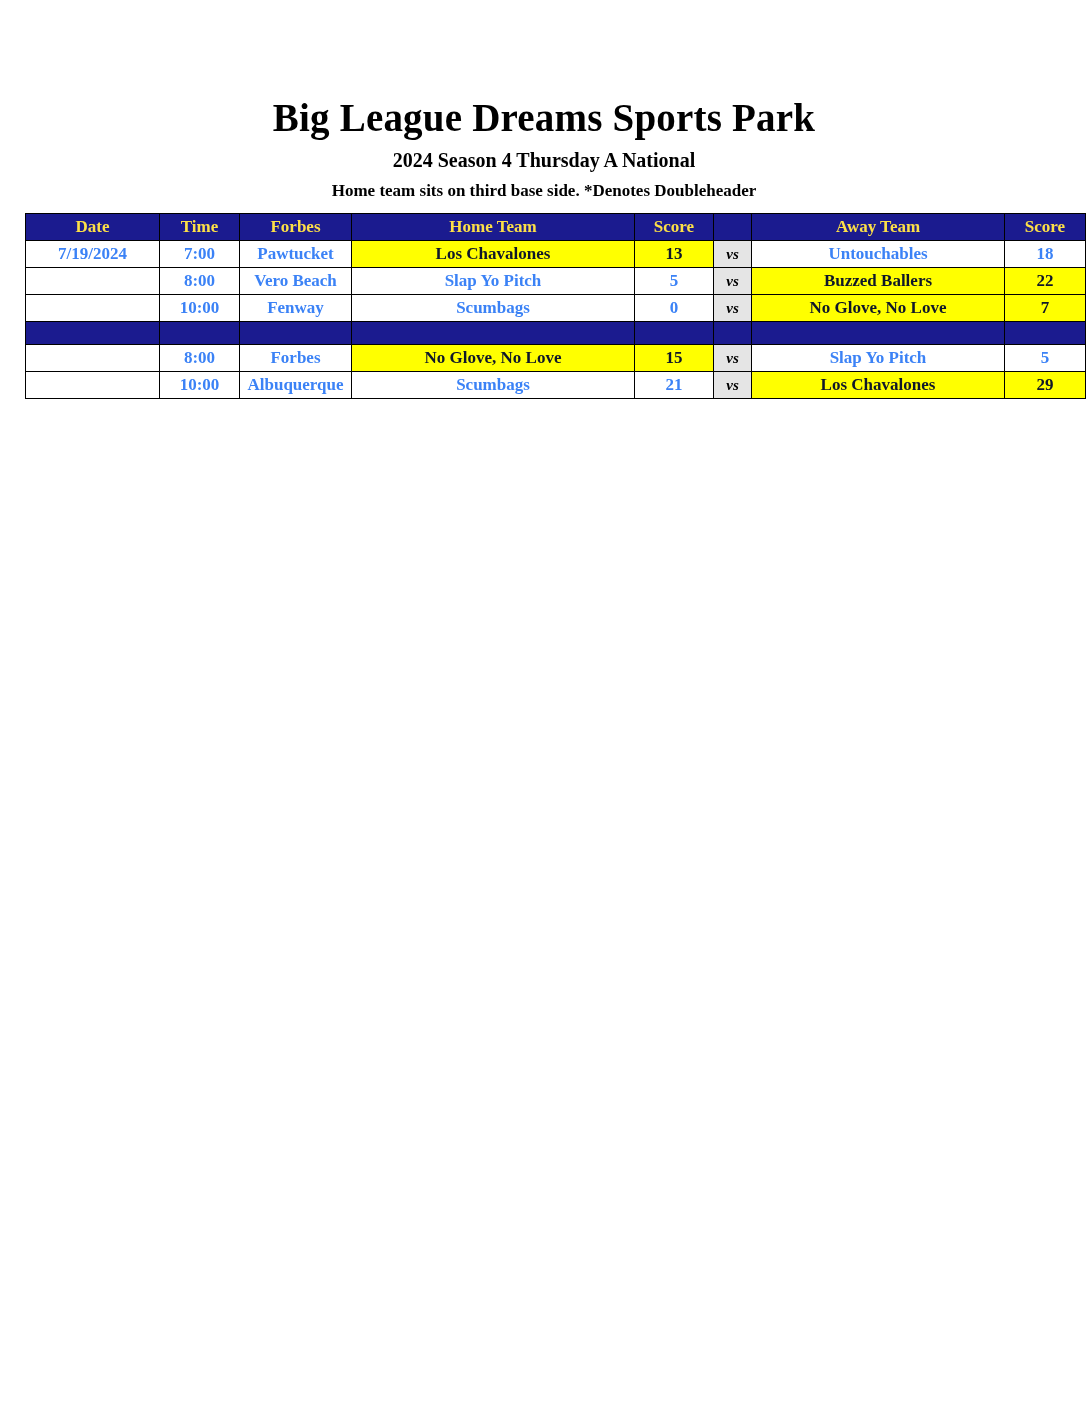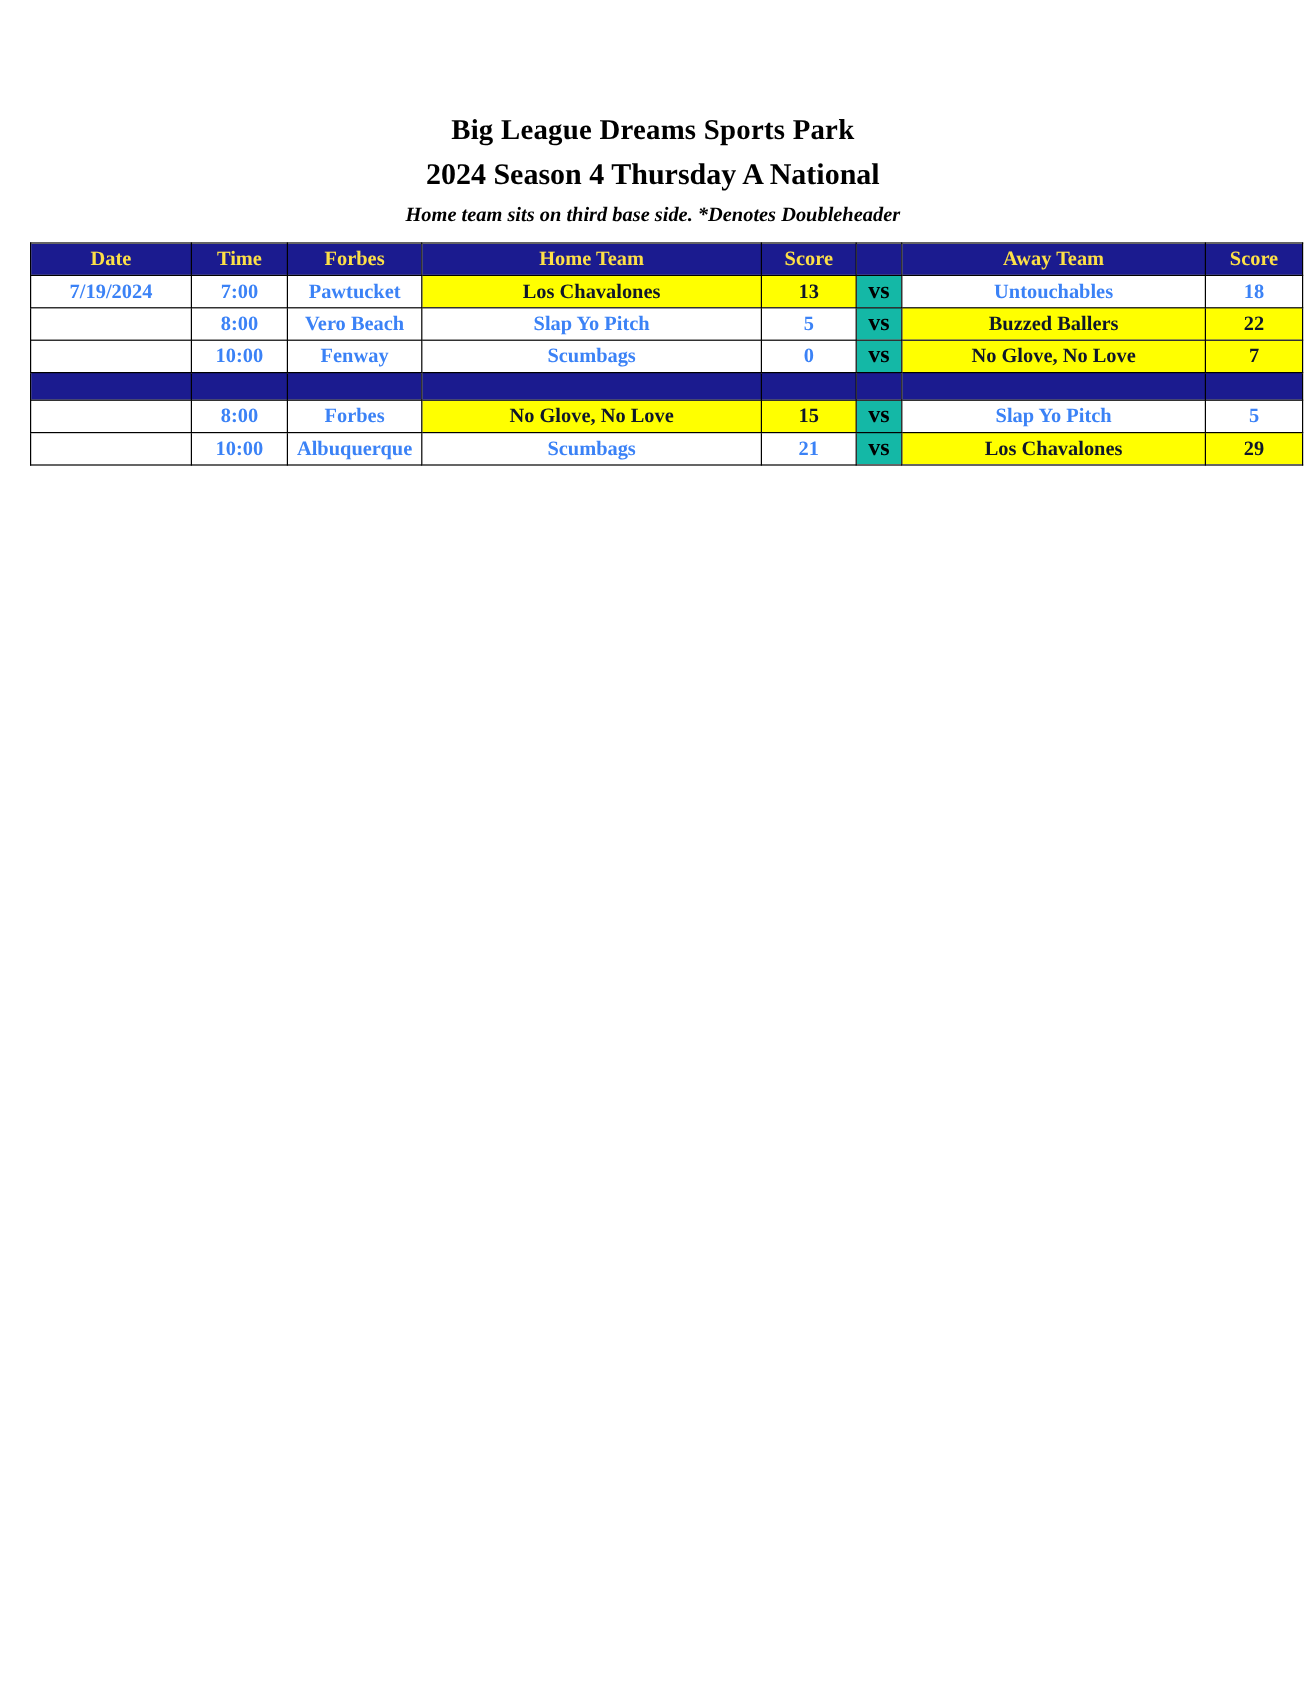--- a/index.html
+++ b/index.html
@@ -19,36 +19,35 @@
     width: 1088px;
     height: 1408px;
     box-sizing: border-box;
     padding: 0;
   }
   .title-block {
     text-align: center;
     padding-top: 96px;
   }
   .doc-title {
-    font-size: 24px;
+    font-size: 39px;
     font-weight: bold;
     letter-spacing: 0.2px;
     line-height: 1.15;
     margin: 0;
   }
   .doc-subtitle {
-    font-size: 25px;
+    font-size: 20px;
     font-weight: bold;
     margin: 8px 0 0 0;
     line-height: 1.15;
   }
   .doc-note {
     font-size: 17px;
     font-weight: bold;
-    font-style: italic;
     margin: 9px 0 0 0;
     line-height: 1.15;
   }
   .table-wrap {
     margin: 13px auto 0 auto;
     width: 1042px;
     padding-left: 4px;
   }
   table.schedule {
     border-collapse: collapse;
@@ -84,23 +83,24 @@
 
   td.hl {
     background: #ffff00;
     color: #0f172a;
   }
   td.plain {
     background: #ffffff;
     color: #3b82f6;
   }
   td.vs {
-    font-size: 20px;
-    font-weight: bold;
-    background: #14b8a6;
+    font-style: italic;
+    font-size: 15px;
+    font-weight: bold;
+    background: #e5e5e5;
   }
   tr.spacer td {
     background: #1b1b8f;
     height: 20px;
     border: 1px solid #000000;
   }
   td.empty {
     background: #ffffff;
   }
 </style>

